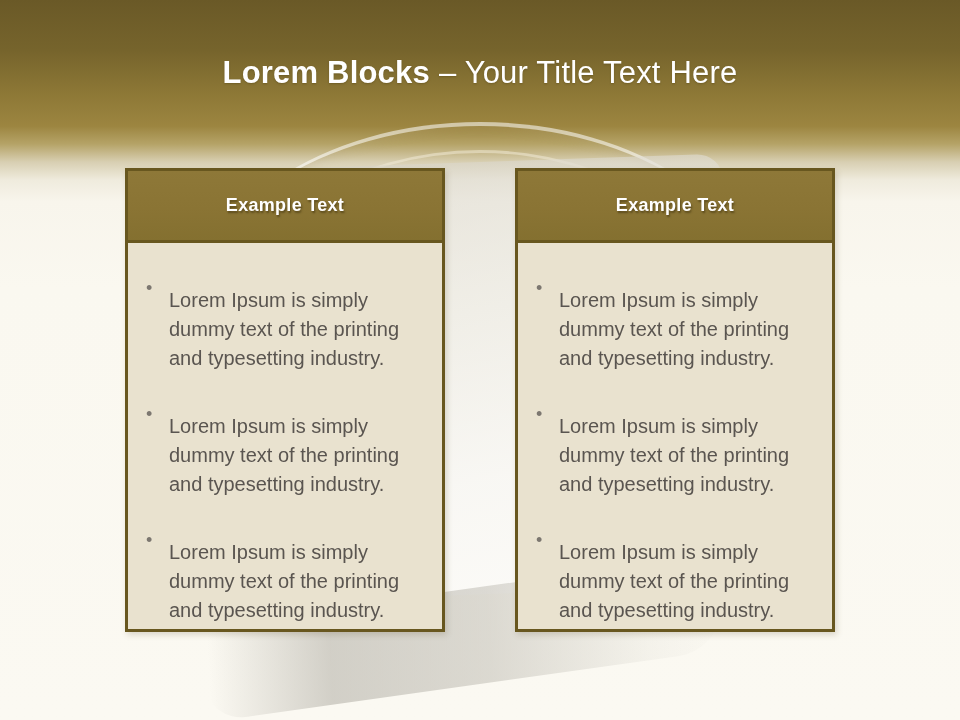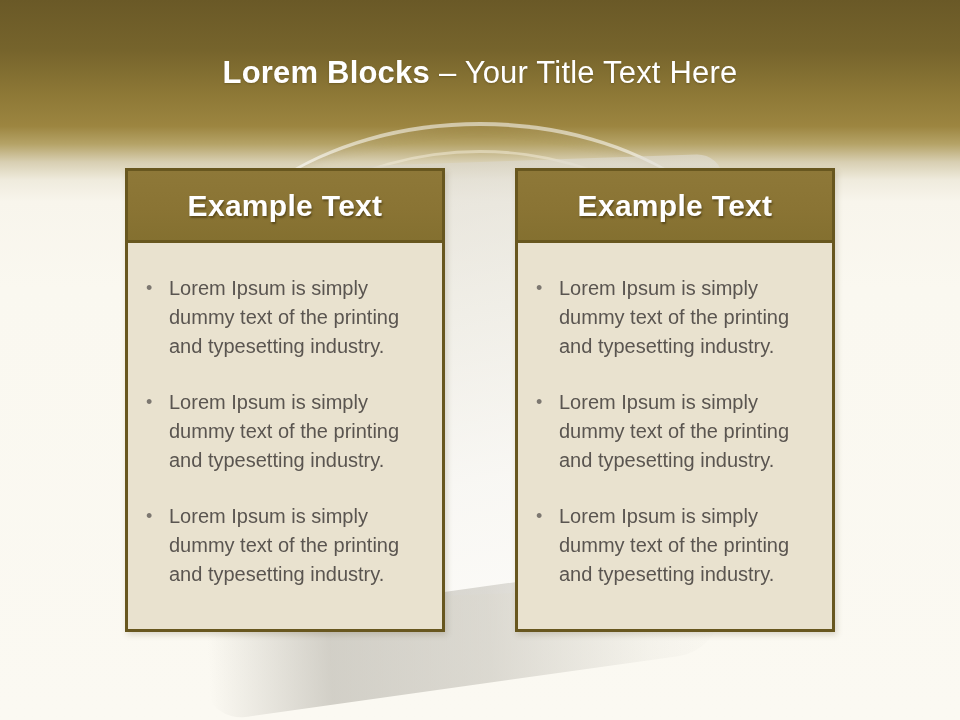--- a/index.html
+++ b/index.html
@@ -79,21 +79,21 @@
     box-shadow: 2px 3px 6px rgba(95,82,45,0.20);
   }
   .textblock.left  { left: 125px; }
   .textblock.right { left: 515px; }
 
   .tb-header {
     height: 72px;
     border-bottom: 3px solid #68571f;
     background: linear-gradient(180deg, #8e7838 0%, #8a7434 55%, #847030 100%);
     display: flex; align-items: center; justify-content: center;
-    color: #ffffff; font-size: 30px; font-weight: 700;
+    color: #ffffff; font-size: 18px; font-weight: 700;
     letter-spacing: 0.3px;
     text-shadow: 1px 2px 2px rgba(55,42,10,0.55);
   }
 
   .tb-body { padding: 31px 12px 0 18px; }
   .tb-body ul { list-style: none; margin: 0; padding: 0; }
   .tb-body li {
     display: flex;
     margin-bottom: 27px;
     color: #5a5550;
@@ -101,20 +101,21 @@
     line-height: 29px;
   }
   .bullet-marker {
     flex: 0 0 23px;
     color: #7c7770;
     font-size: 18px;
   }
   .bullet-text {
     flex: 0 1 auto;
     max-width: 250px;
+    margin-top: 12px;
   }
 </style>
 </head>
 <body>
 
 <div class="slide">
 
   <div class="bg-photo">
     <div class="arc1"></div>
     <div class="arc2"></div>

